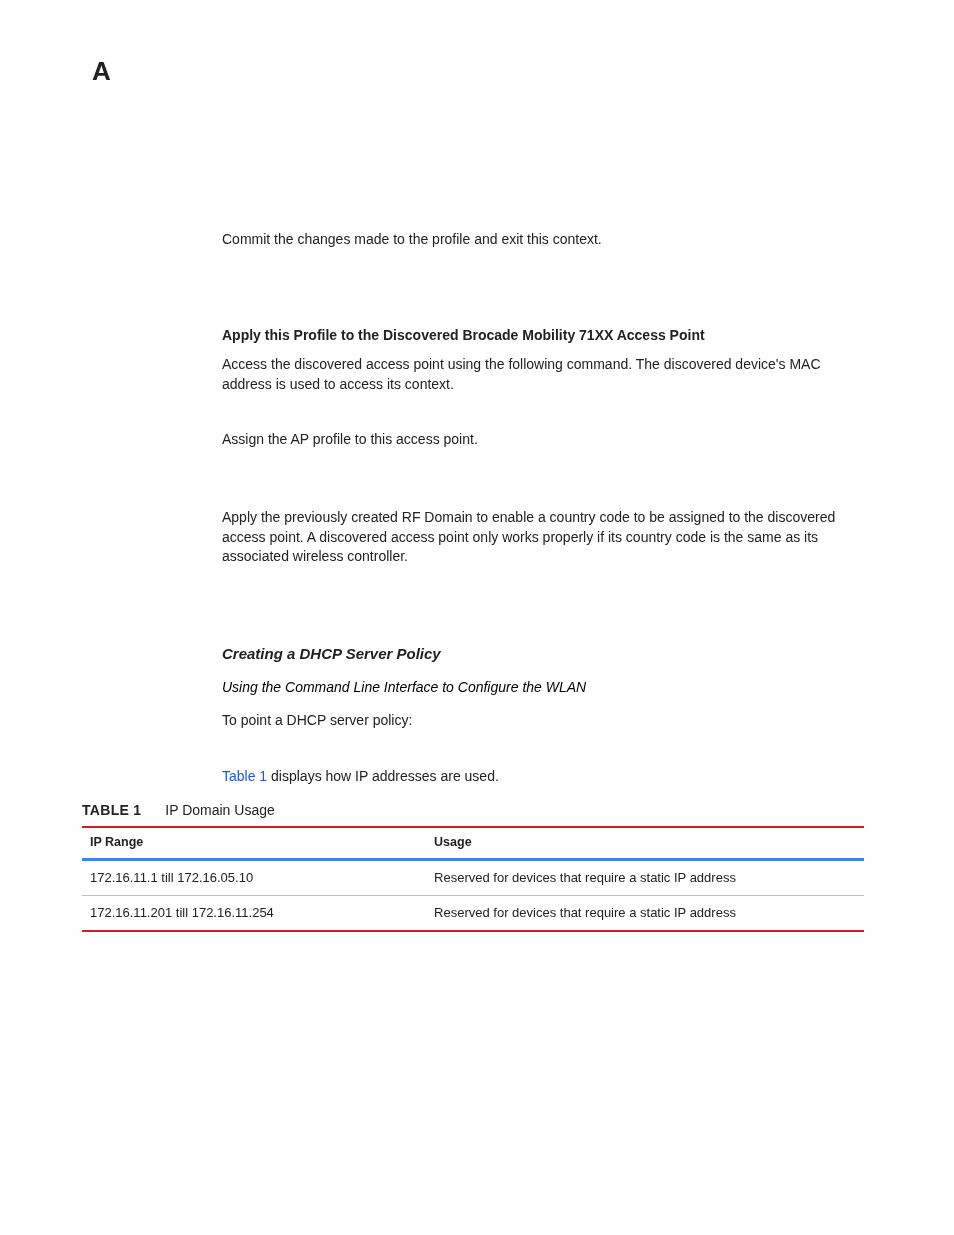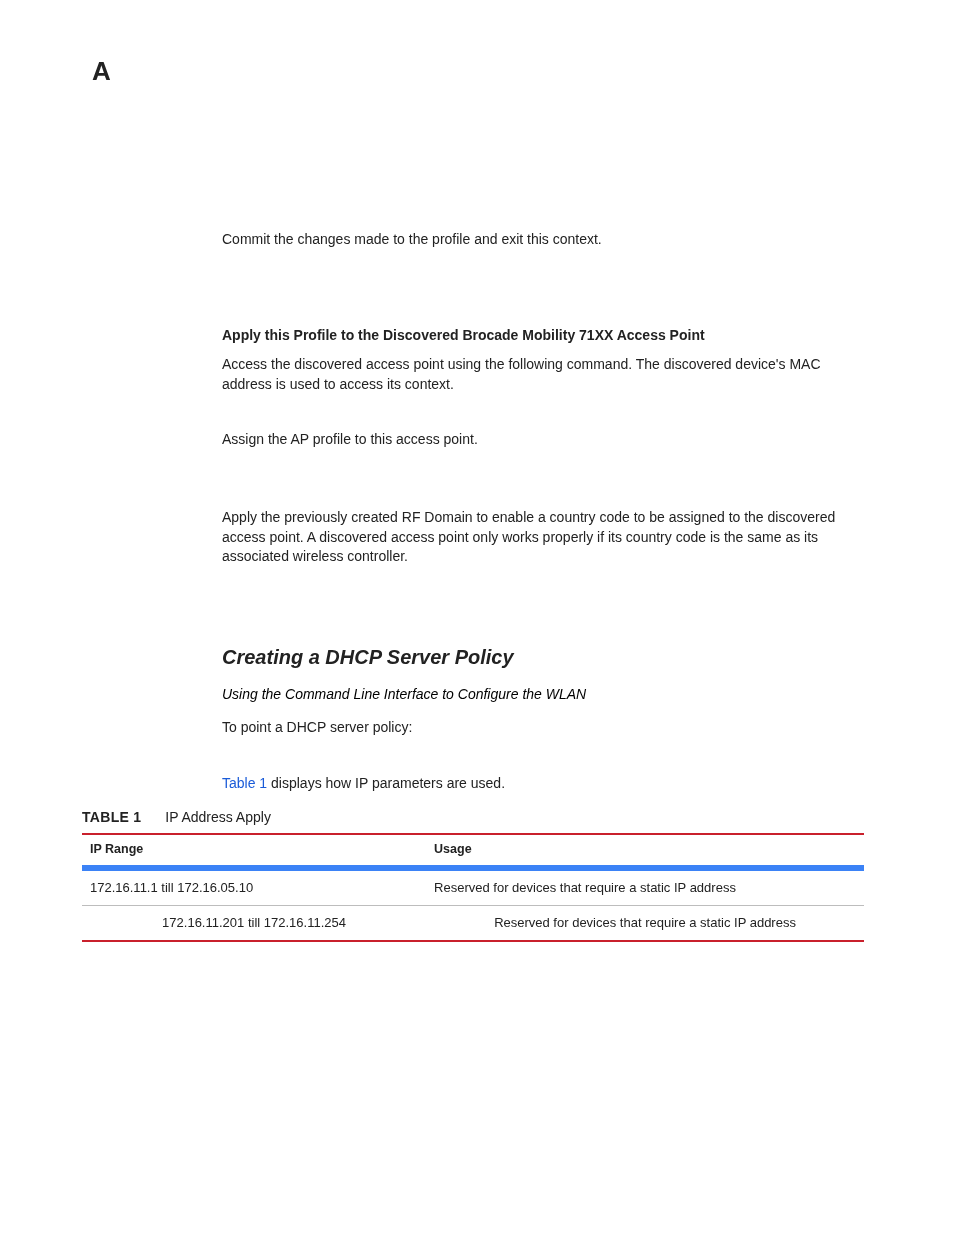--- a/index.html
+++ b/index.html
@@ -36,21 +36,21 @@
   .gap { height: 40px; }
   .gap-sm { height: 22px; }
   .subheading {
     font-weight: bold;
     font-size: 14px;
     margin: 0 0 10px 0;
   }
   .section-title {
     font-style: italic;
     font-weight: bold;
-    font-size: 20px;
+    font-size: 15px;
     margin: 0 0 14px 0;
     color: #222;
     font-family: "Arial", sans-serif;
   }
   .link {
     color: #000000;
     font-style: italic;
     cursor: pointer;
   }
   .link-inline {
@@ -72,34 +72,33 @@
     letter-spacing: 0.3px;
     margin-right: 20px;
   }
   table.data {
     width: 100%;
     border-collapse: collapse;
     font-size: 13px;
   }
   table.data thead tr {
     border-top: 2px solid #c9202c;
-    border-bottom: 6px solid #3b82f6;
+    border-bottom: 3px solid #3b82f6;
   }
   table.data th {
     text-align: left;
     font-weight: bold;
     padding: 6px 8px;
     font-size: 12.5px;
   }
   table.data tbody tr {
     border-bottom: 1px solid #bdbdbd;
   }
   table.data tbody tr:last-child {
     border-bottom: 2px solid #c9202c;
-    text-align: center;
   }
   table.data td {
     padding: 8px 8px;
     vertical-align: top;
   }
   .col-ip { width: 44%; }
   .col-usage { width: 56%; }
 </style>
 </head>
 <body>
@@ -135,27 +134,27 @@
     <p class="para">
       <span class="link">Using the Command Line Interface to Configure the WLAN</span>
     </p>
 
 
     <p class="para">To point a DHCP server policy:</p>
 
     <div class="gap-sm"></div>
 
     <p class="para">
-      <span class="link-inline">Table 1</span><span> displays how IP parameters are used.</span>
+      <span class="link-inline">Table 1</span><span> displays how IP addresses are used.</span>
     </p>
 
     <div class="table-wrap">
       <div class="table-caption">
         <span class="tlabel">TABLE 1</span>
-        <span>IP Address Apply</span>
+        <span>IP Domain Usage</span>
       </div>
       <table class="data">
         <thead>
           <tr>
             <th class="col-ip">IP Range</th>
             <th class="col-usage">Usage</th>
           </tr>
         </thead>
         <tbody>
           <tr>

